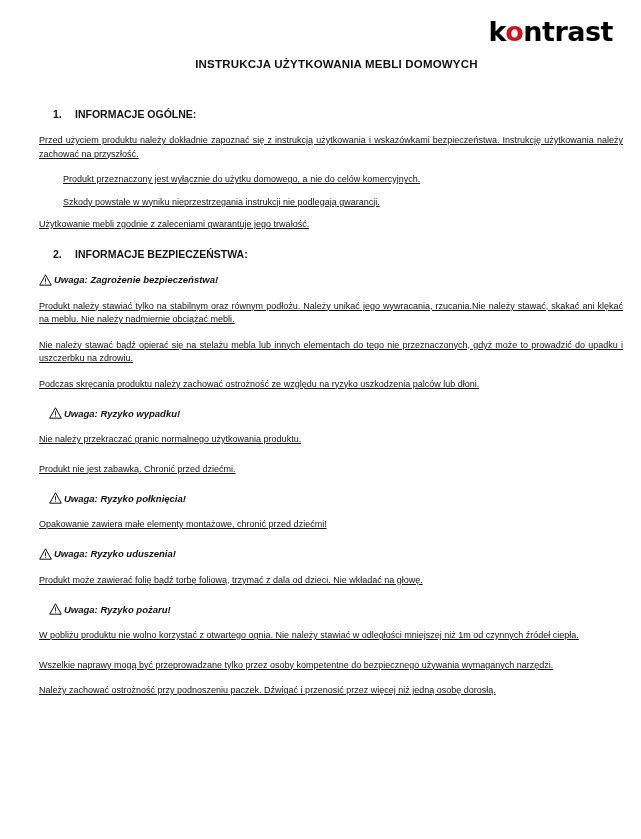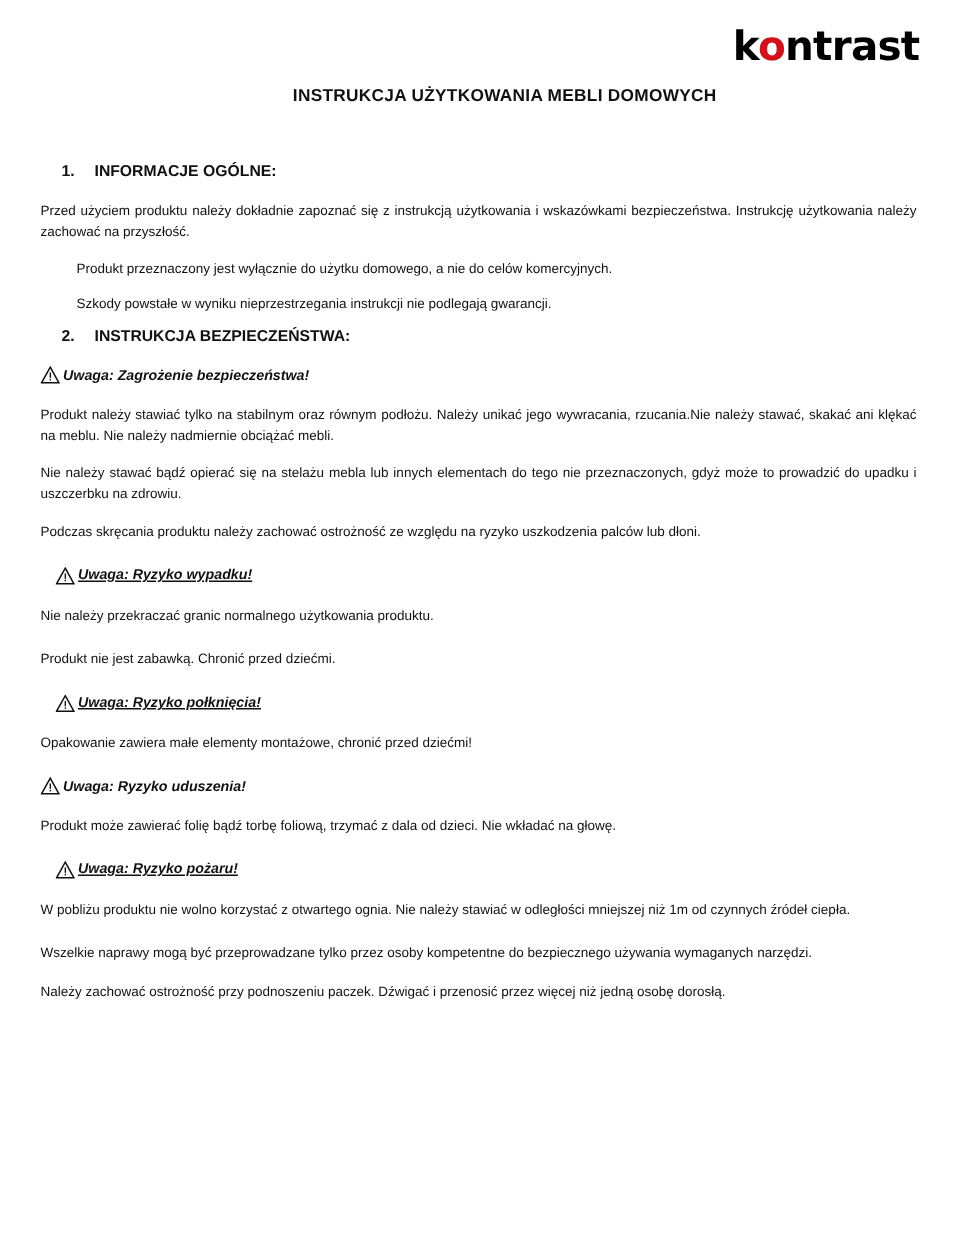--- a/index.html
+++ b/index.html
@@ -46,59 +46,59 @@
     width: 641px;
     text-align: center;
     font-size: 11.5px;
     font-weight: bold;
     letter-spacing: 0.2px;
   }
   
   .content {
     position: absolute;
     top: 108px;
-    left: 27px;
+    left: 39px;
     width: 588px;
   }
   .section-heading {
     font-size: 10.5px;
     font-weight: bold;
     margin: 0 0 14px 0;
     padding-left: 14px;
   }
   .section-heading .num {
     display: inline-block;
     width: 22px;
   }
   .para {
     font-size: 9px;
     line-height: 1.5;
     margin: 0 0 12px 0;
     text-align: justify;
     padding-right: 4px;
+    text-decoration: underline;
   }
   .para.tight {
     margin-bottom: 9px;
     margin-left: 24px;
   }
   .para.loose {
     margin-bottom: 16px;
   }
   .warn {
     font-size: 9.5px;
     font-weight: bold;
     font-style: italic;
     margin: 0 0 14px 0;
     display: flex;
     align-items: center;
     gap: 2px;
   }
   .warn.indent {
     padding-left: 10px;
-    text-decoration: underline;
   }
   .warn-tri {
     display: inline-block;
     width: 13px;
     height: 12px;
     position: relative;
     flex: 0 0 auto;
   }
   .warn-tri svg {
     display: block;
@@ -117,23 +117,24 @@
 
   <div class="content">
 
     <div class="section-heading">
       <span class="num">1.</span><span>INFORMACJE OGÓLNE:</span>
     </div>
 
     <p class="para">Przed użyciem produktu należy dokładnie zapoznać się z instrukcją użytkowania i wskazówkami bezpieczeństwa. Instrukcję użytkowania należy zachować na przyszłość.</p>
     <p class="para tight">Produkt przeznaczony jest wyłącznie do użytku domowego, a nie do celów komercyjnych.</p>
     <p class="para tight">Szkody powstałe w wyniku nieprzestrzegania instrukcji  nie podlegają gwarancji.</p>
+    <p class="para loose">Użytkowanie mebli zgodnie z zaleceniami gwarantuje jego trwałość.</p>
 
     <div class="section-heading">
-      <span class="num">2.</span><span>INSTRUKCJA BEZPIECZEŃSTWA:</span>
+      <span class="num">2.</span><span>INFORMACJE BEZPIECZEŃSTWA:</span>
     </div>
 
     <div class="warn">
       <span class="warn-tri">
         <svg width="13" height="12" viewBox="0 0 13 12">
             <polygon points="6.5,0.8 12.3,11.2 0.7,11.2" fill="none" stroke="#111111" stroke-width="1"></polygon>
             <rect x="6.1" y="4.3" width="0.9" height="3.6" fill="#111111"></rect>
             <rect x="6.1" y="8.6" width="0.9" height="1" fill="#111111"></rect>
           </svg>
       </span>

